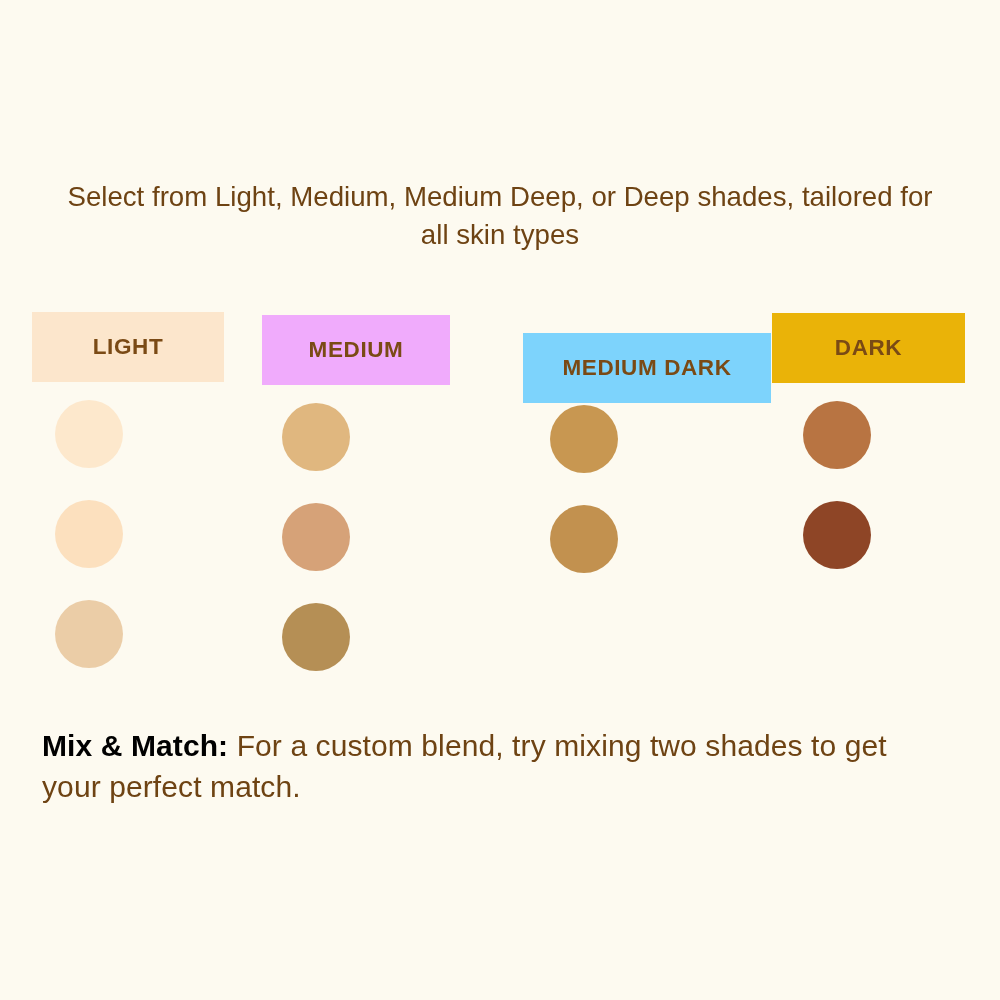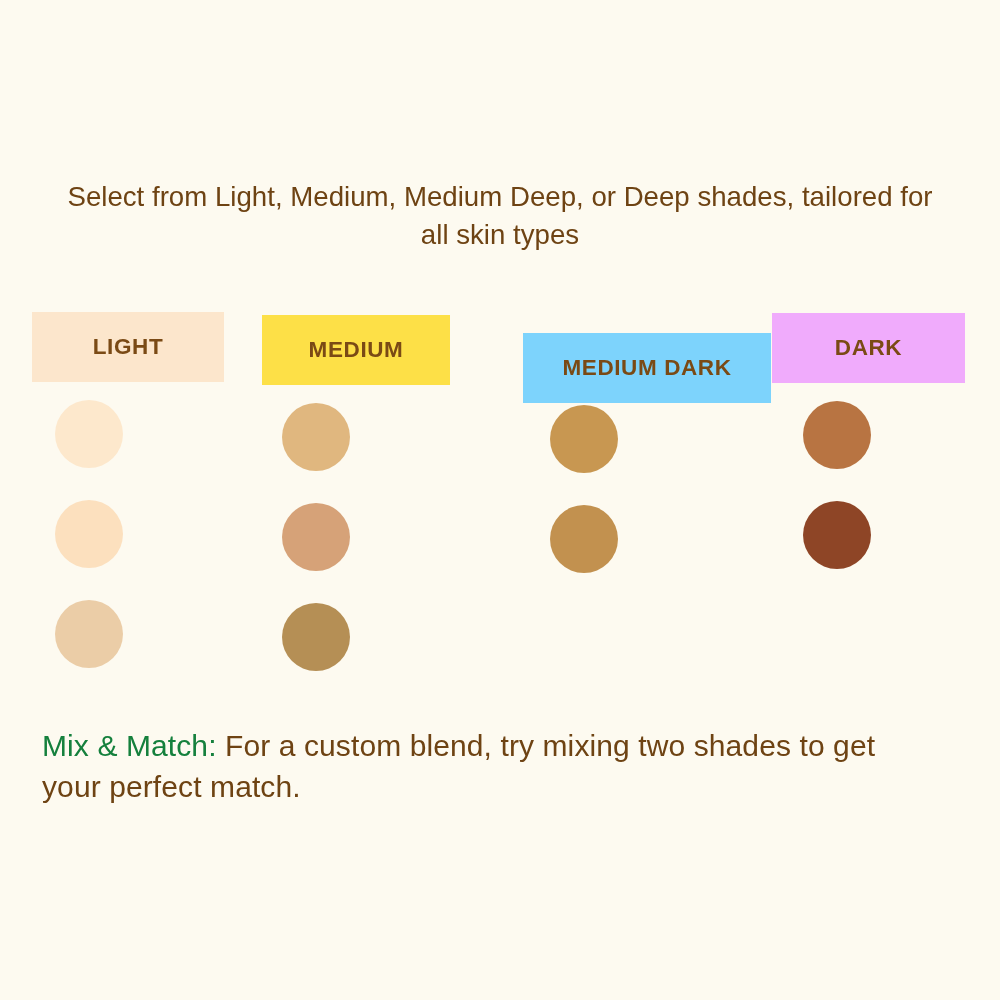--- a/index.html
+++ b/index.html
@@ -107,22 +107,22 @@
   }
   .note {
     font-size: 30px;
     line-height: 1.36;
     color: #6E4313;
     margin: 0 0 30px 0;
     font-weight: 400;
     letter-spacing: 0.1px;
   }
   .note-label {
-    font-weight: 400;
-    color: #15803d;
+    font-weight: 700;
+    color: #000000;
   }
 </style>
 </head>
 <body>
 
 <div class="page">
 
 
   <div class="subtitle">Select from Light, Medium, Medium Deep, or Deep shades, tailored for all skin types</div>
 
@@ -131,40 +131,40 @@
         <div class="chip" style="position: absolute; left: 0px; top: 12px; width: 192px; background: rgb(252, 230, 204);">
           <span>LIGHT</span>
         </div>
         <div class="swatches">
           <div class="swatch" style="background: rgb(253, 232, 204); left: 23px; top: 100px;"></div>
           <div class="swatch" style="background: rgb(252, 224, 190); left: 23px; top: 200px;"></div>
           <div class="swatch" style="background: rgb(235, 205, 167); left: 23px; top: 300px;"></div>
         </div>
       </div>
       <div class="shade-col" style="left: 262px;">
-        <div class="chip" style="position: absolute; left: 0px; top: 15px; width: 188px; background: #fde047;">
+        <div class="chip" style="position: absolute; left: 0px; top: 15px; width: 188px; background: #f0abfc;">
           <span>MEDIUM</span>
         </div>
         <div class="swatches">
           <div class="swatch" style="background: rgb(224, 183, 127); left: 20px; top: 103px;"></div>
           <div class="swatch" style="background: rgb(214, 162, 120); left: 20px; top: 203px;"></div>
           <div class="swatch" style="background: rgb(181, 143, 85); left: 20px; top: 303px;"></div>
         </div>
       </div>
       <div class="shade-col" style="left: 487px;">
         <div class="chip" style="position: absolute; left: 0px; top: 33px; width: 248px; background: #7dd3fc; margin-left: 36px;">
           <span>MEDIUM DARK</span>
         </div>
         <div class="swatches">
           <div class="swatch" style="background: rgb(200, 151, 81); left: 63px; top: 105px;"></div>
           <div class="swatch" style="background: rgb(194, 145, 79); left: 63px; top: 205px;"></div>
         </div>
       </div>
       <div class="shade-col" style="left: 772px;">
-        <div class="chip" style="position: absolute; left: 0px; top: 13px; width: 193px; background: #f0abfc;">
+        <div class="chip" style="position: absolute; left: 0px; top: 13px; width: 193px; background: #eab308;">
           <span>DARK</span>
         </div>
         <div class="swatches">
           <div class="swatch" style="background: rgb(184, 116, 66); left: 31px; top: 101px;"></div>
           <div class="swatch" style="background: rgb(142, 69, 38); left: 31px; top: 201px;"></div>
         </div>
       </div>
     </div>
 
   <div class="notes">

